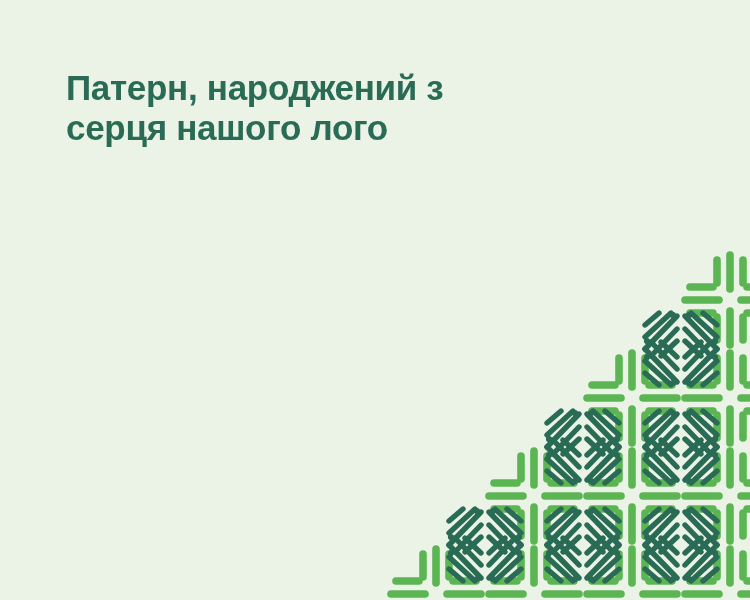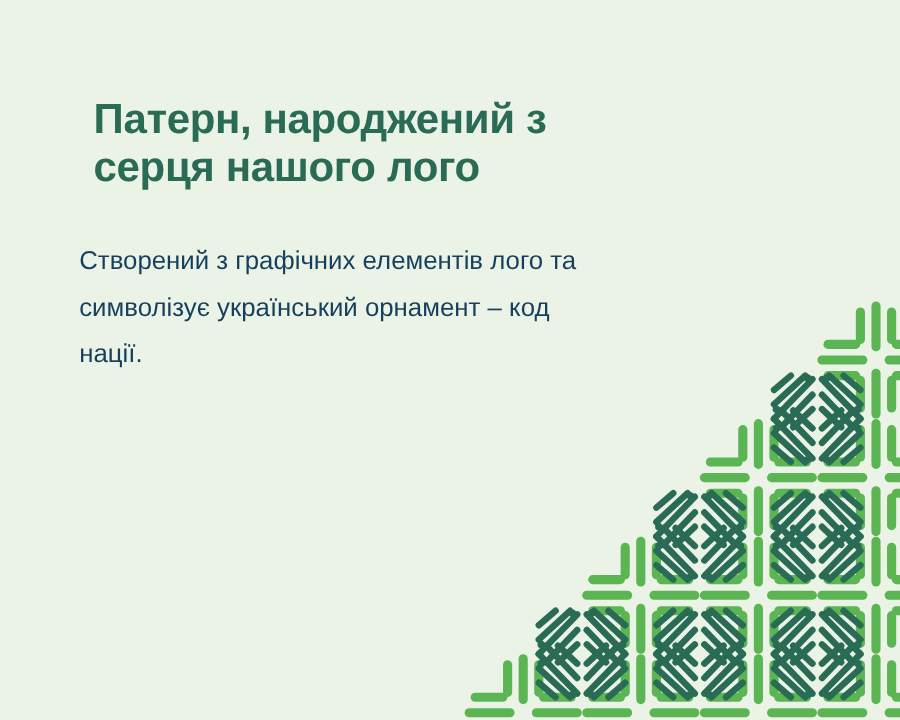--- a/index.html
+++ b/index.html
@@ -32,21 +32,21 @@
   
   #text-block {
     position: absolute;
     left: 66px;
     top: 68px;
     width: 560px;
     z-index: 5;
   }
 
   #headline {
-    margin: 12px;
+    margin: 0;
     font-size: 35px;
     line-height: 40px;
     font-weight: 700;
     letter-spacing: -0.3px;
     color: #2a6b56;
     white-space: pre-line;
   }
 
   .body-para {
     margin: 0;
@@ -147,19 +147,16 @@
         <use xlink:href="#motif-dark" x="583" y="545"></use>
         <use xlink:href="#motif-dark" x="681" y="545"></use>
       </g>
   </svg>
 
   <div id="text-block">
 
     <h1 id="headline">Патерн, народжений з
 серця нашого лого</h1>
 
-    <p id="para-1" class="body-para">Створений з графічних елементів лого та
-символізує український орнамент – код
-нації.</p>
 
 
   </div>
 </div>
 
 </body></html>

